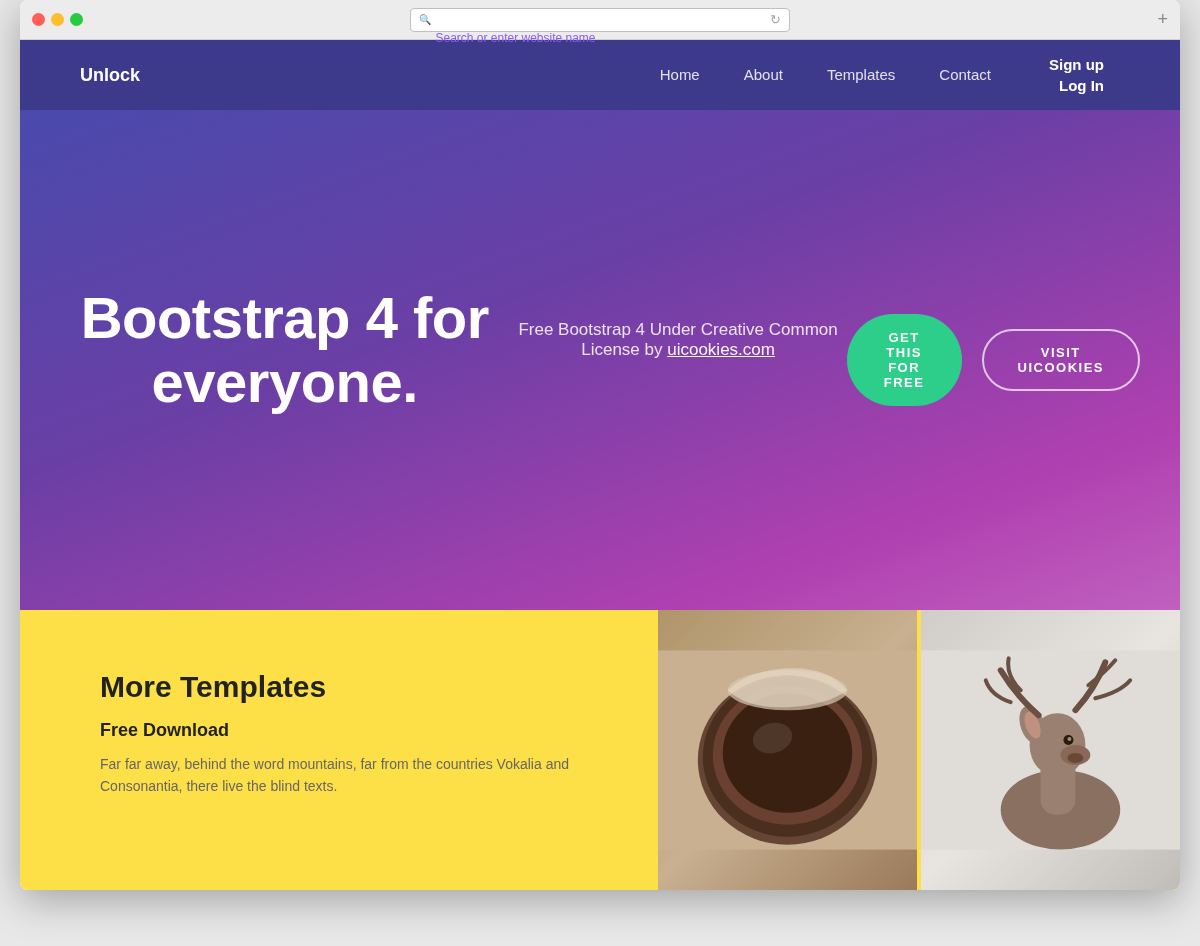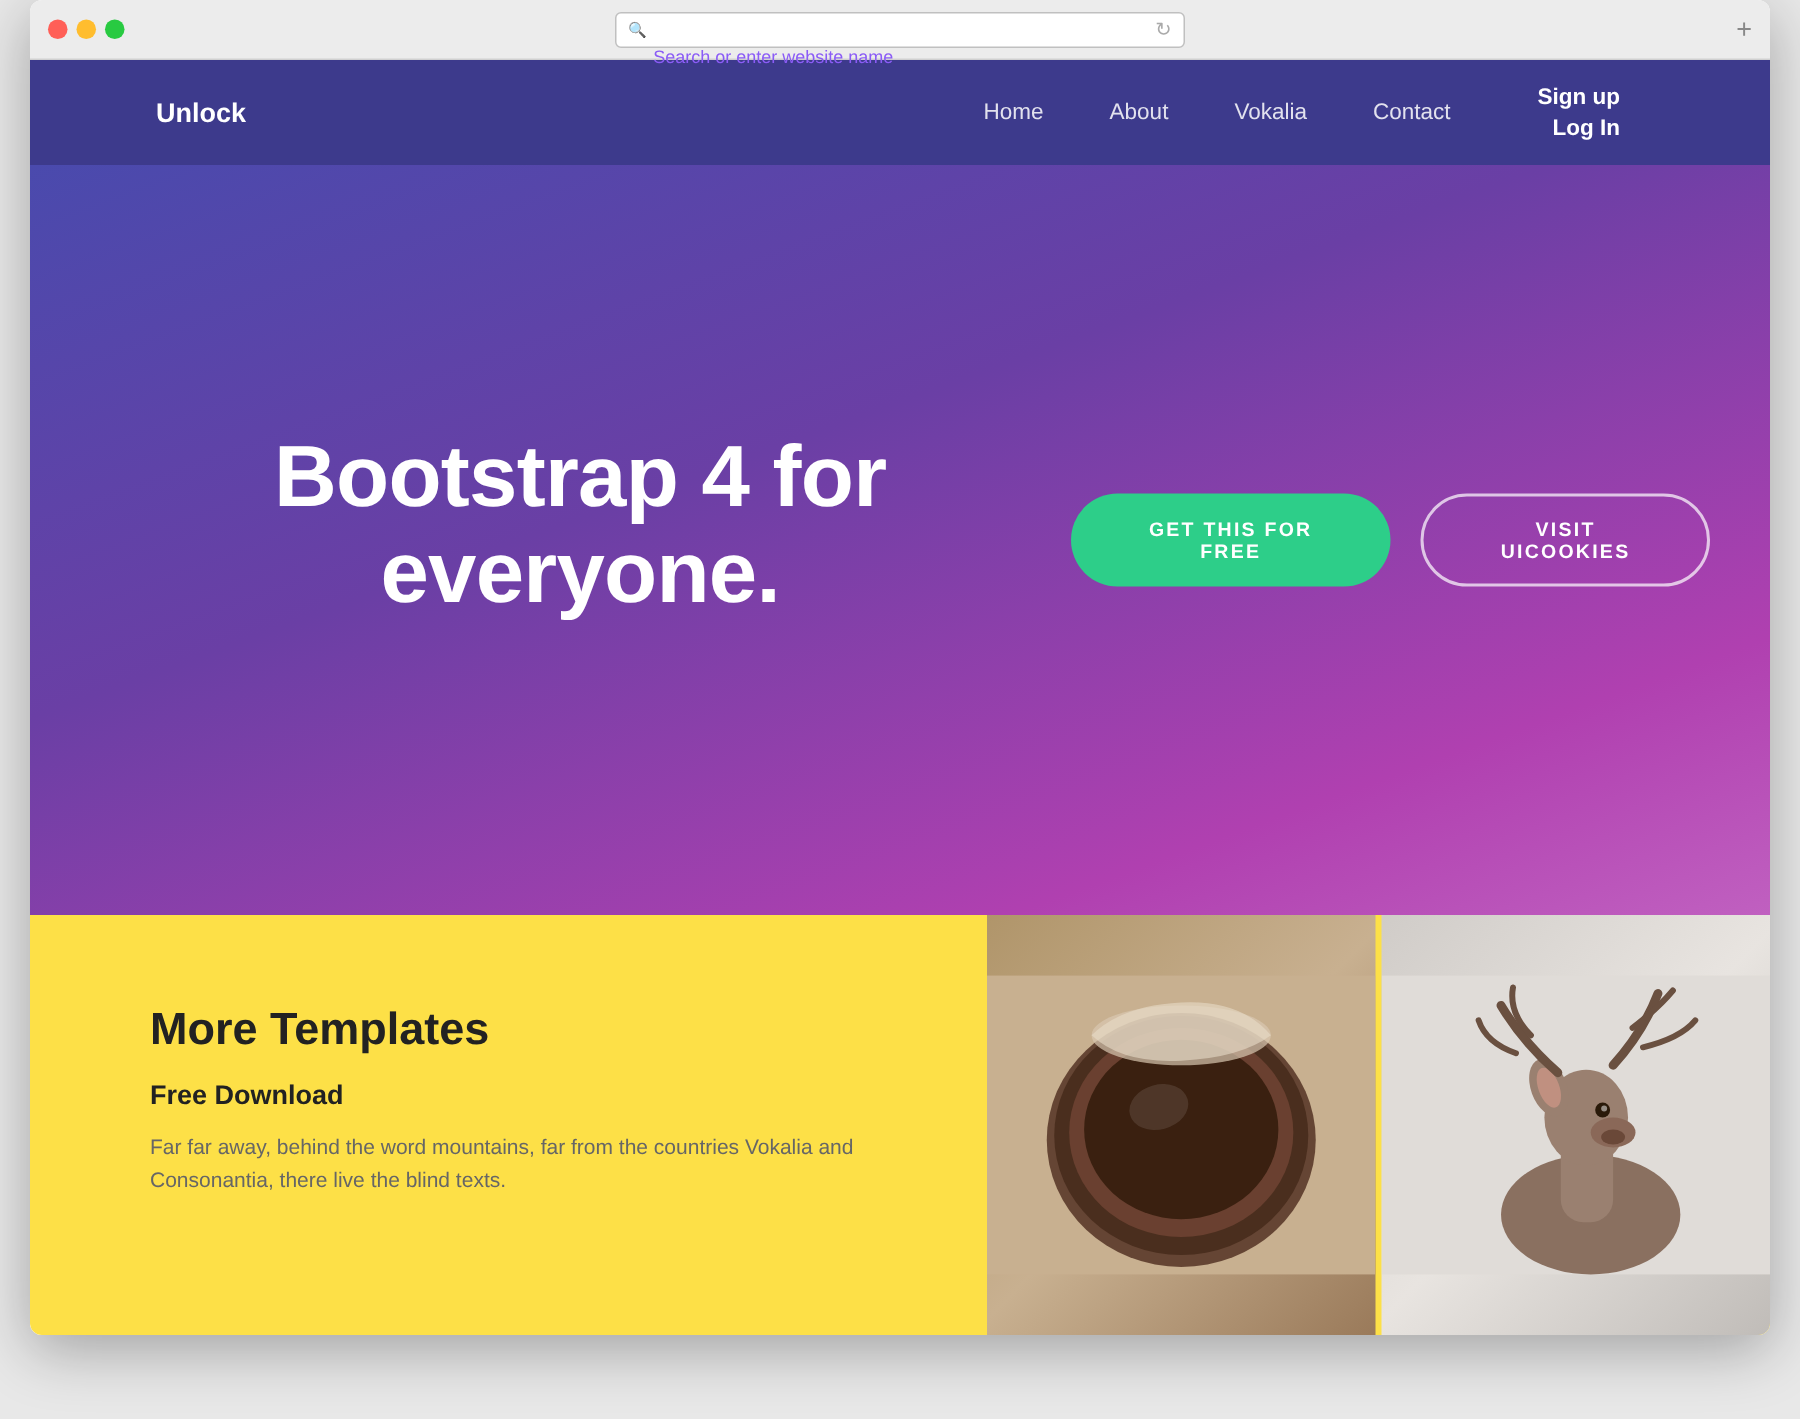--- a/index.html
+++ b/index.html
@@ -90,21 +90,21 @@
     .website {
       background: #fff;
     }
 
     
     .navbar {
       background: #3d3a8c;
       height: 70px;
       display: flex;
       align-items: center;
-      padding: 0 84px;
+      padding: 0 60px;
     }
 
     .navbar-brand {
       color: #fff;
       font-size: 18px;
       font-weight: 600;
       text-decoration: none;
       margin-right: auto;
     }
 
@@ -293,31 +293,35 @@
     <div class="new-tab-btn">+</div>
   </div>
 
   <div class="website">
 
     <nav class="navbar">
       <a class="navbar-brand" href="#">Unlock</a>
       <ul class="nav-links">
         <li><a href="#">Home</a></li>
         <li><a href="#">About</a></li>
-        <li><a href="#">Vokalia</a></li>
+        <li><a href="#">Templates</a></li>
         <li><a href="#">Contact</a></li>
       </ul>
       <div class="nav-auth">
         <a href="#">Sign up</a>
         <a href="#">Log In</a>
       </div>
     </nav>
 
     <section class="hero">
       <h1 class="hero-title">Bootstrap 4 for everyone.</h1>
+      <p class="hero-subtitle">
+        <span>Free Bootstrap 4 Under Creative Common License by</span>
+        <a href="#">uicookies.com</a>
+      </p>
       <div class="hero-buttons">
         <button class="btn-primary-hero">GET THIS FOR FREE</button>
         <button class="btn-outline-hero">VISIT UICOOKIES</button>
       </div>
     </section>
 
     <div class="bottom-section">
       <div class="bottom-left">
         <h2 class="section-title">More Templates</h2>
         <h3 class="section-subtitle">Free Download</h3>

